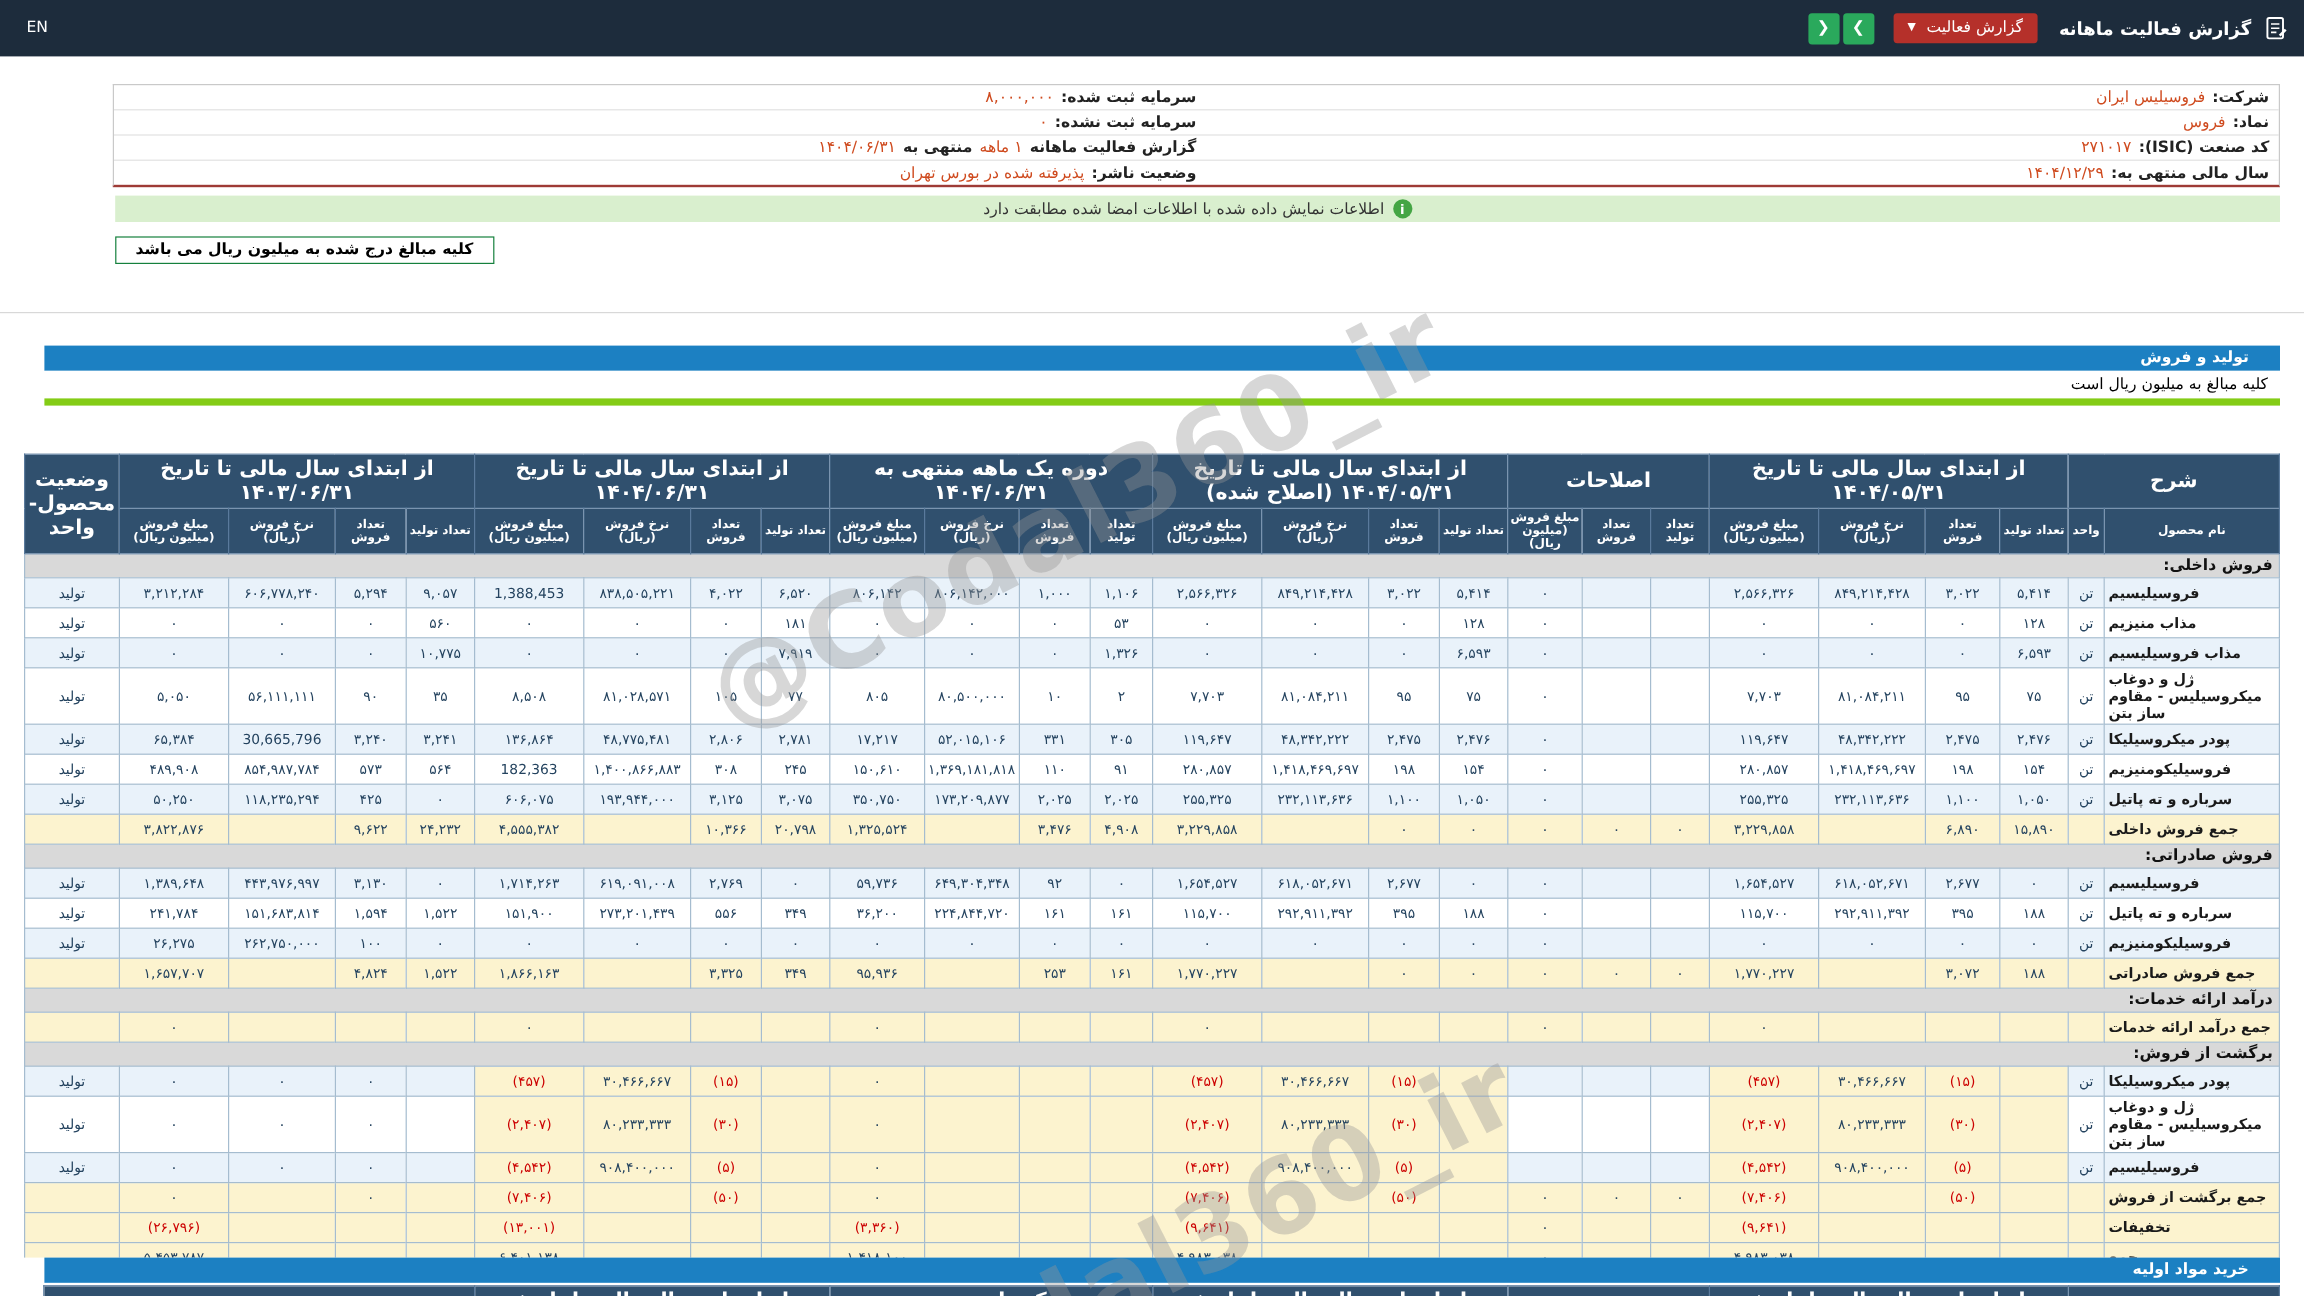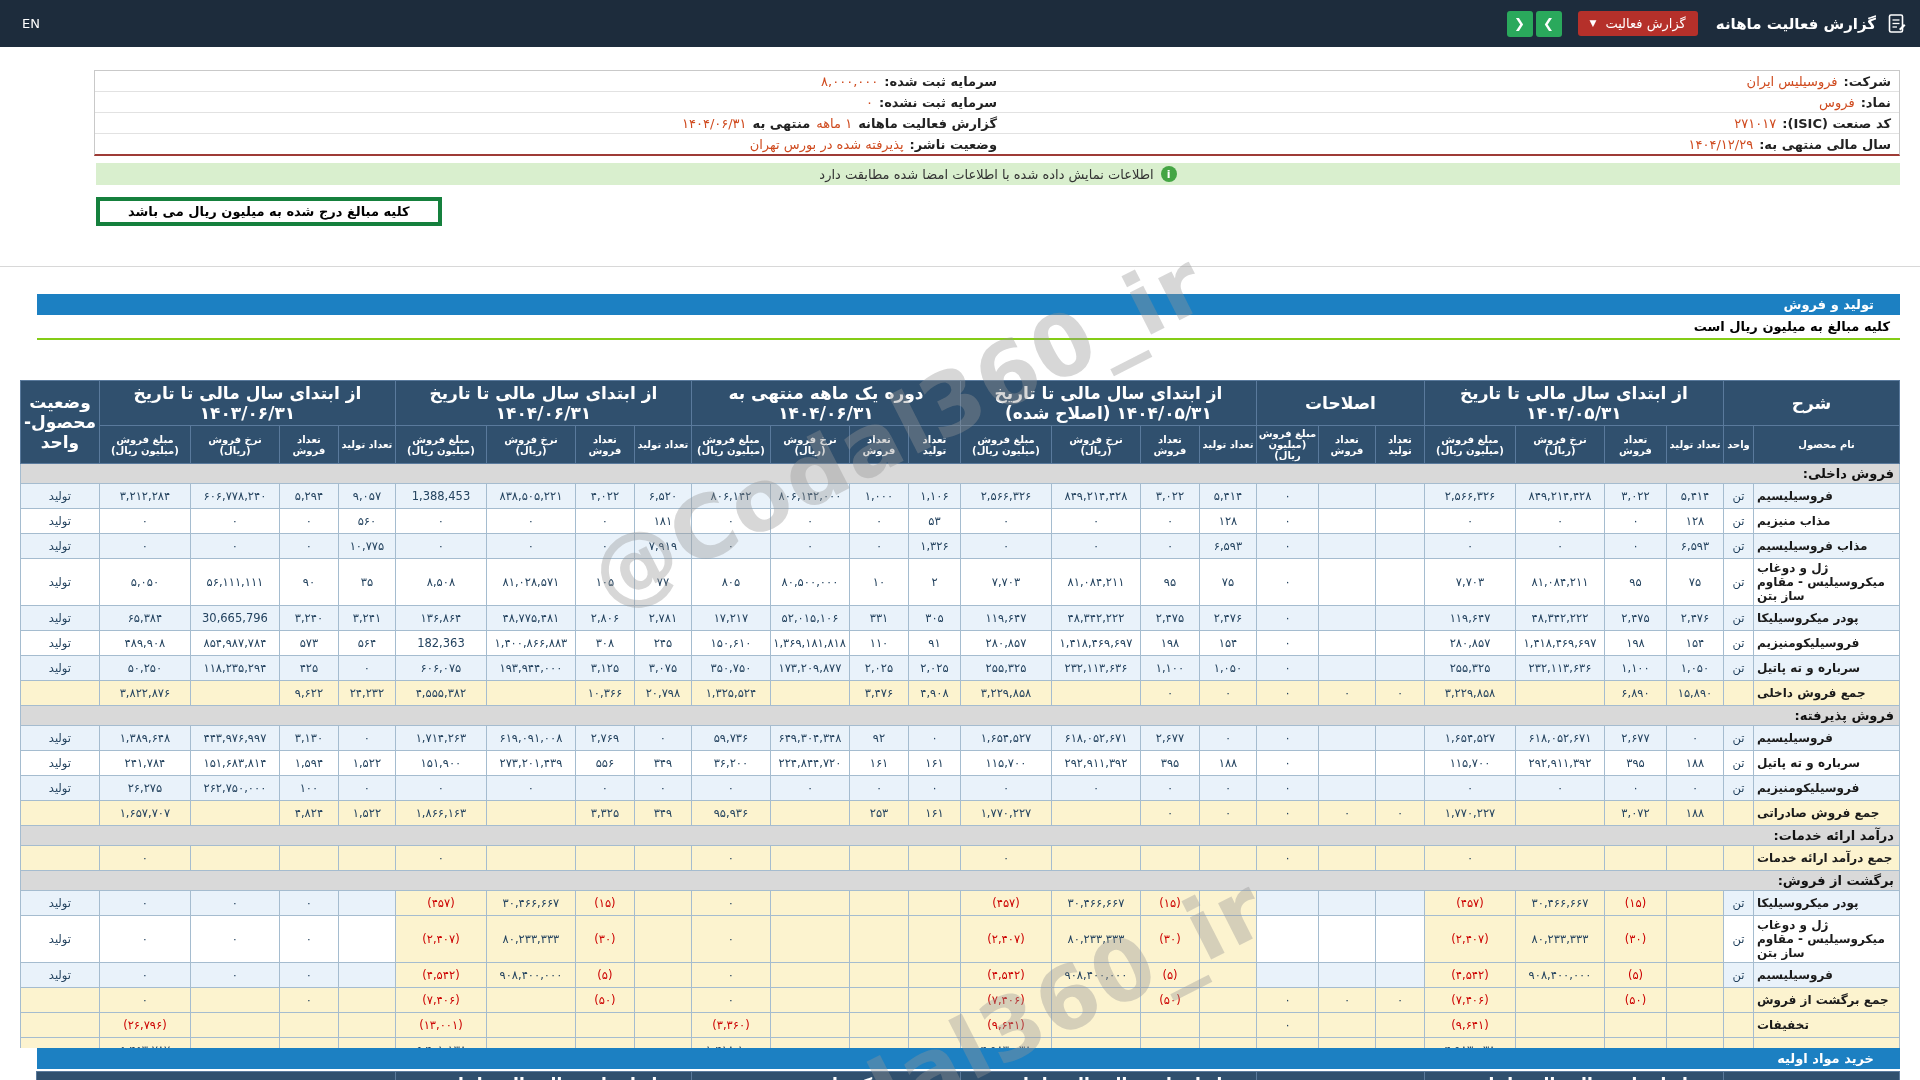--- a/index.html
+++ b/index.html
@@ -26,27 +26,27 @@
   .info-row:last-child{border-bottom:none}
   .info-half{width:50%;display:flex;gap:6px;align-items:center}
   .lbl{font-weight:bold;color:#222;white-space:nowrap}
   .val{color:var(--c-orange,#cf4a1e);white-space:nowrap}
   
   .green-bar{width:1804px;margin:7px 20px 0 auto;background:#d9efce;padding:3px 0;font-size:13px;color:#333;
         display:flex;align-items:center;justify-content:center;gap:7px}
   .info-icon{width:16px;height:16px;border-radius:50%;background:#44a544;color:#fff;font-size:11px;font-weight:bold;
         display:inline-flex;align-items:center;justify-content:center;font-style:normal}
   
-  .amount-note{width:fit-content;margin:12px auto 0 96px;border:4px solid #15803d;padding:3px 28px;
+  .amount-note{width:fit-content;margin:12px auto 0 96px;border:1px solid #15803d;padding:3px 16px;
         font-weight:bold;font-size:13px;background:#fff}
   .divider{height:1px;background:#d8d8d8;margin-top:40px;width:1920px}
   
   .bar-blue{width:1863px;margin:27px 20px 0 auto;background:var(--c-blue,#1c80c2);color:#fff;font-weight:bold;
         font-size:13px;padding:3px 26px;box-sizing:border-box}
-  .subtitle-row{width:1863px;margin:0 20px 0 auto;padding:4px 10px;border-bottom:2px solid #84cc16;font-weight:bold;
+  .subtitle-row{width:1863px;margin:0 20px 0 auto;padding:4px 10px;border-bottom:6px solid #84cc16;font-weight:normal;
         font-size:13px;box-sizing:border-box;background:#fff}
   
   .table-wrap{width:1863px;margin:40px 20px 0 auto}
   table.data{width:100%;border-collapse:collapse;table-layout:fixed}
   .data th,.data td{border:1px solid #a5bccf;overflow:hidden}
   .data thead th{background:var(--c-header,#30506e);color:#fff;border-color:#5a7a9c;font-weight:bold;padding:2px 1px}
   .g-row th{font-size:17px}
   .s-row th,.st-h{font-size:10px}
   .data td{font-size:11.5px;text-align:center;color:#24435f;padding:2px 3px;height:20px}
   td.cname{text-align:left;font-weight:bold;color:#1a1a1a;font-size:12px;padding-right:5px}
@@ -441,21 +441,21 @@
           <td>۱۰,۳۶۶</td>
           <td></td>
           <td>۴,۵۵۵,۳۸۲</td>
           <td>۲۴,۲۳۲</td>
           <td>۹,۶۲۲</td>
           <td></td>
           <td>۳,۸۲۲,۸۷۶</td>
           <td></td>
         </tr>
         <tr class="sec">
-          <td colspan="26">فروش پذیرفته:</td>
+          <td colspan="26">فروش صادراتی:</td>
         </tr>
         <tr class="alt">
           <td class="cname">فروسیلیسیم</td>
           <td>تن</td>
           <td>۰</td>
           <td>۲,۶۷۷</td>
           <td>۶۱۸,۰۵۲,۶۷۱</td>
           <td>۱,۶۵۴,۵۲۷</td>
           <td></td>
           <td></td>

